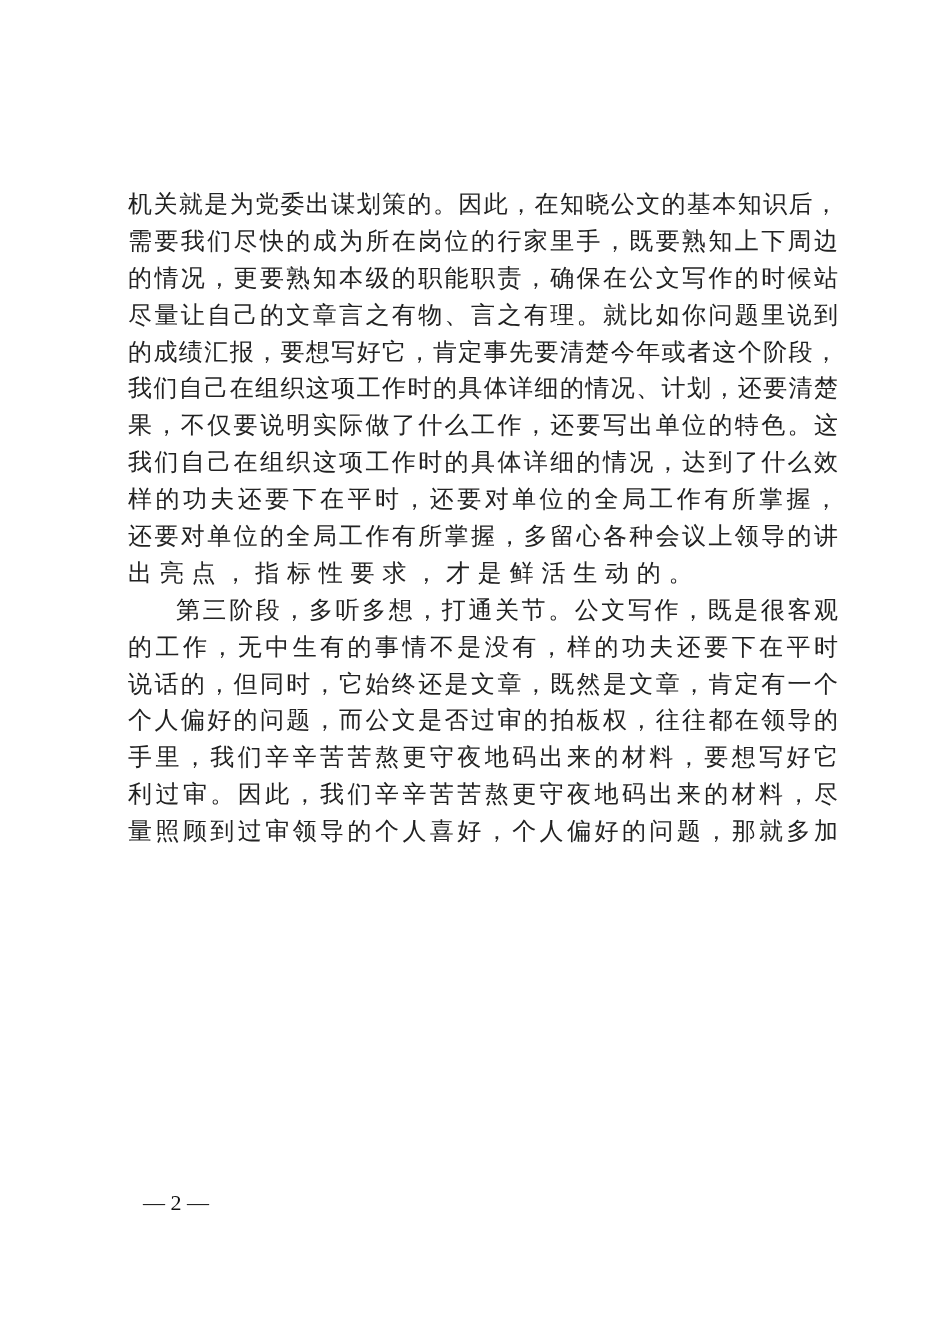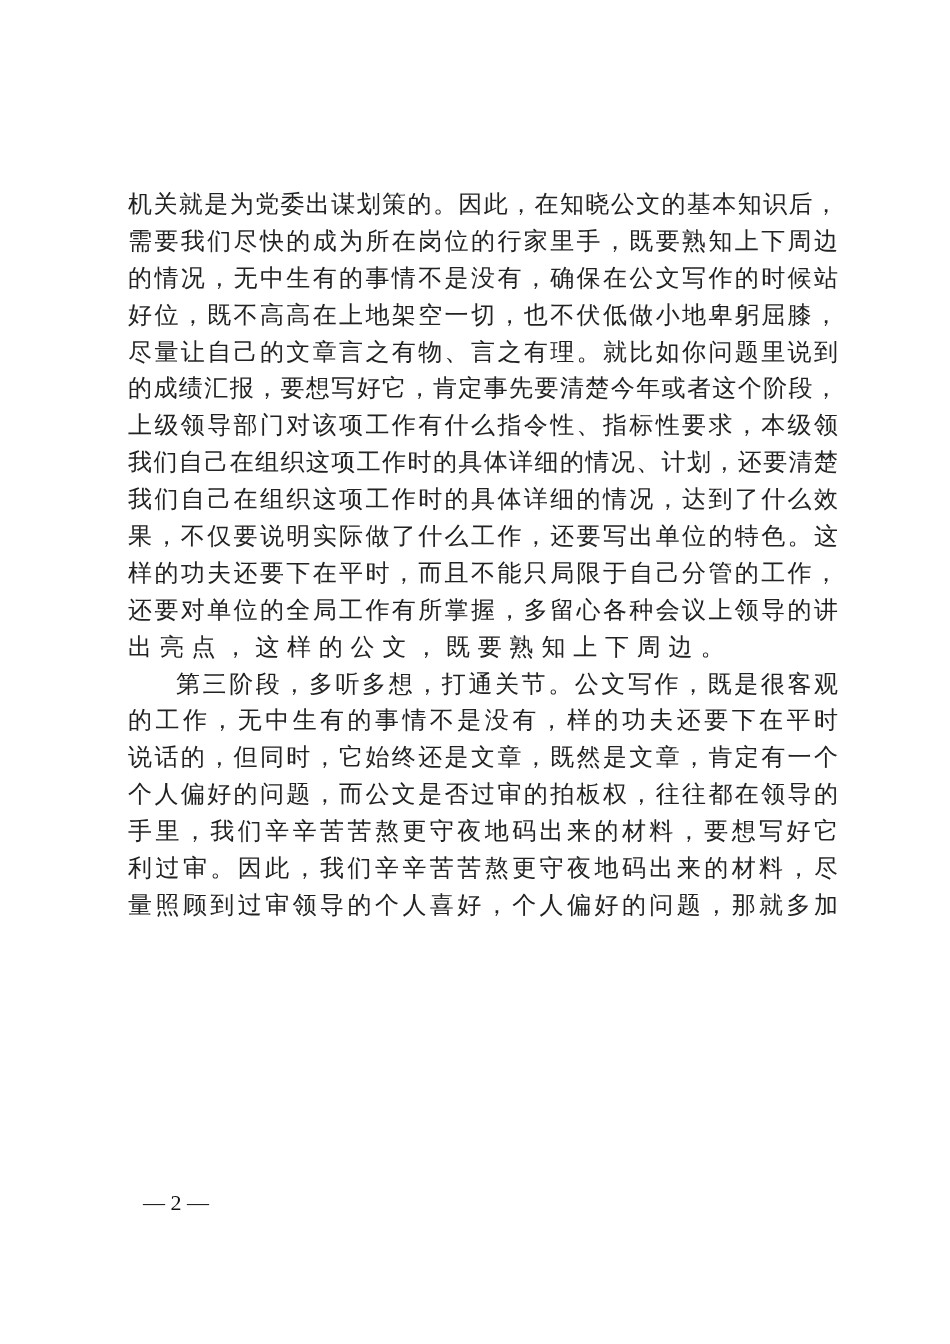--- a/index.html
+++ b/index.html
@@ -25,31 +25,29 @@
       font-size: 22px; color: #111111; white-space: nowrap;
     }
   </style>
 </head>
 <body>
 
 <div class="page">
   <div class="text-block">
     <div class="line">机关就是为党委出谋划策的。因此，在知晓公文的基本知识后，</div>
     <div class="line">需要我们尽快的成为所在岗位的行家里手，既要熟知上下周边</div>
-    <div class="line">的情况，无中生有的事情不是没有，确保在公文写作的时候站</div>
-    <div class="line">好位，既不高高在上地架空一切，也不伏低做小地卑躬屈膝，</div>
+    <div class="line">的情况，更要熟知本级的职能职责，确保在公文写作的时候站</div>
     <div class="line">尽量让自己的文章言之有物、言之有理。就比如你问题里说到</div>
     <div class="line">的成绩汇报，要想写好它，肯定事先要清楚今年或者这个阶段，</div>
-    <div class="line">上级领导部门对该项工作有什么指令性、指标性要求，本级领</div>
     <div class="line">我们自己在组织这项工作时的具体详细的情况、计划，还要清楚</div>
+    <div class="line">果，不仅要说明实际做了什么工作，还要写出单位的特色。这</div>
     <div class="line">我们自己在组织这项工作时的具体详细的情况，达到了什么效</div>
-    <div class="line">果，不仅要说明实际做了什么工作，还要写出单位的特色。这</div>
-    <div class="line">样的功夫还要下在平时，而且不能只局限于自己分管的工作，</div>
+    <div class="line">样的功夫还要下在平时，还要对单位的全局工作有所掌握，</div>
     <div class="line">还要对单位的全局工作有所掌握，多留心各种会议上领导的讲</div>
-    <div class="line last">出亮点，这样的公文，既要熟知上下周边。</div>
+    <div class="line last">出亮点，指标性要求，才是鲜活生动的。</div>
     <div class="line indent">第三阶段，多听多想，打通关节。公文写作，既是很客观</div>
     <div class="line">的工作，无中生有的事情不是没有，样的功夫还要下在平时</div>
     <div class="line">说话的，但同时，它始终还是文章，既然是文章，肯定有一个</div>
     <div class="line">个人偏好的问题，而公文是否过审的拍板权，往往都在领导的</div>
     <div class="line">手里，我们辛辛苦苦熬更守夜地码出来的材料，要想写好它</div>
     <div class="line">利过审。因此，我们辛辛苦苦熬更守夜地码出来的材料，尽</div>
     <div class="line">量照顾到过审领导的个人喜好，个人偏好的问题，那就多加</div>
   </div>
   <div class="page-number">— 2 —</div>
 </div>

